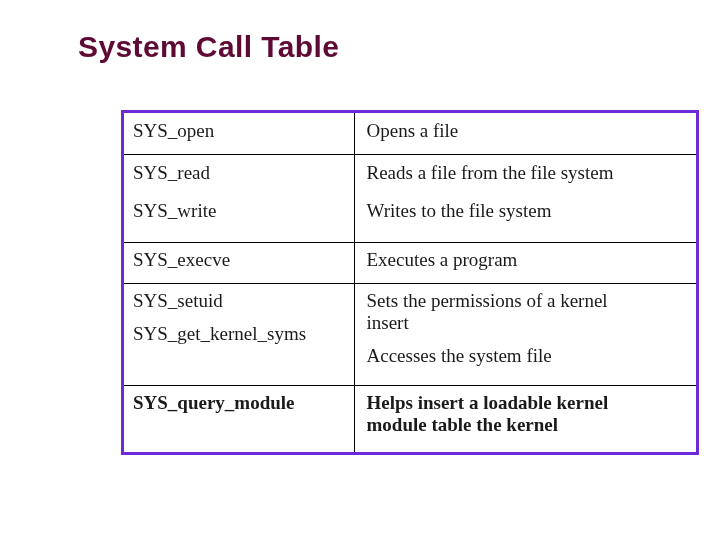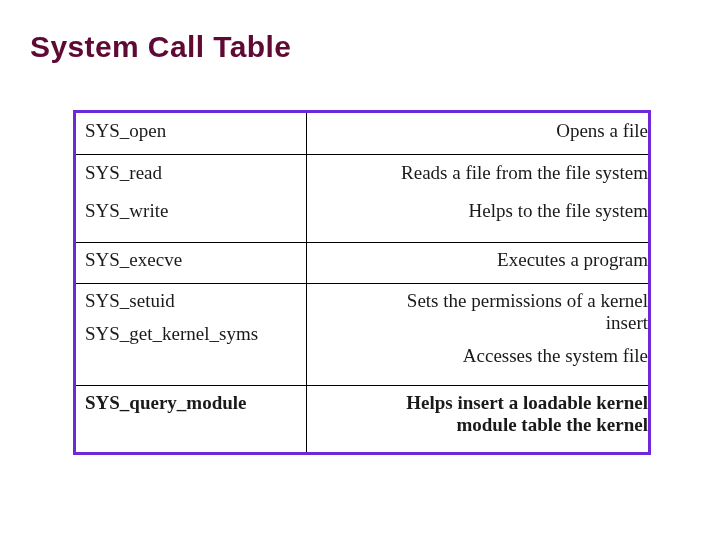--- a/index.html
+++ b/index.html
@@ -13,20 +13,21 @@
     background: #ffffff;
     font-family: "Liberation Sans", sans-serif;
     overflow: hidden;
     position: relative;
   }
 
   .slide {
     position: absolute;
     inset: 0;
     background: #ffffff;
+    margin-left: 48px;
   }
 
   
   .slide-title {
     position: absolute;
     left: 30px;
     top: 30px;
     font-family: "Liberation Sans", sans-serif;
     font-size: 30px;
     font-weight: bold;
@@ -85,21 +86,20 @@
     padding: 5px 0 6px 9px;
     white-space: normal;
   }
 
   .cell-desc .entry {
     padding-left: 12px;
   }
 
   .entry .entry-line {
     display: block;
-    text-align: right;
   }
 
   
   .block-1 .entry { padding-top: 7px; padding-bottom: 7px; }
   .block-2 .entry { padding-top: 7px; padding-bottom: 9px; }
   .block-3 .entry { padding-top: 6px; padding-bottom: 7px; }
   .block-4 .entry { padding-top: 6px; padding-bottom: 5px; }
   .block-5 .entry { padding-top: 6px; padding-bottom: 8px; font-weight: bold; }
 </style>
 </head>
@@ -136,21 +136,21 @@
                 <li class="entry">SYS_read</li>
                 <li class="entry">SYS_write</li>
               </ul>
             </td>
             <td class="cell-desc">
               <ul class="entry-list">
                 <li class="entry">
                   <span class="entry-line">Reads a file from the file system</span>
                 </li>
                 <li class="entry">
-                  <span class="entry-line">Helps to the file system</span>
+                  <span class="entry-line">Writes to the file system</span>
                 </li>
               </ul>
             </td>
           </tr>
           <tr class="block-row block-3">
             <td class="cell-name">
               <ul class="entry-list">
                 <li class="entry">SYS_execve</li>
               </ul>
             </td>

